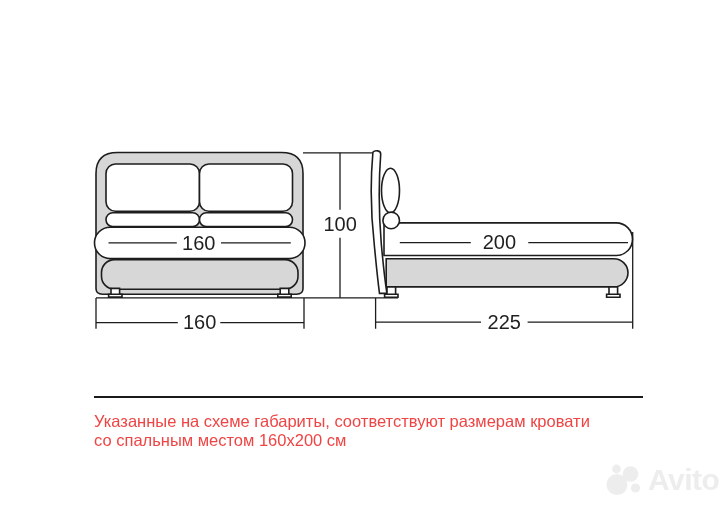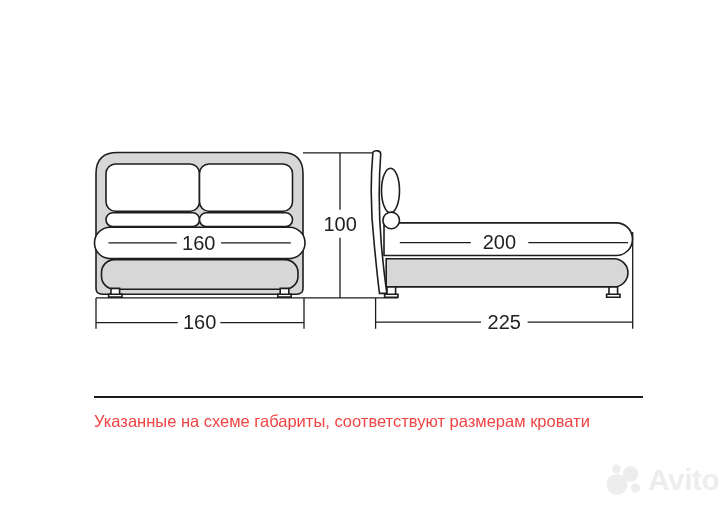--- a/index.html
+++ b/index.html
@@ -73,20 +73,21 @@
       <path class="thin" d="M375.6,322.1 H481 M527.6,322.1 H632.7"></path>
       <text class="dim-text" x="199.6" y="329.2">160</text>
       <text class="dim-text" x="504.3" y="328.7">225</text>
     </g>
   </svg>
 
   <div class="divider"></div>
 
   <div class="caption">
     <div>Указанные на схеме габариты, соответствуют размерам кровати</div>
+    <div>со спальным местом 160х200 см</div>
   </div>
 
   <div class="watermark">
     <svg width="42" height="36" viewBox="0 0 42 36">
       <circle class="wm-fill" cx="13.5" cy="7" r="4.4"></circle>
       <circle class="wm-fill" cx="27.5" cy="12" r="7.8"></circle>
       <circle class="wm-fill" cx="14" cy="22.5" r="10.5"></circle>
       <circle class="wm-fill" cx="32.5" cy="26" r="4.6"></circle>
     </svg>
     <span class="word">Avito</span>

